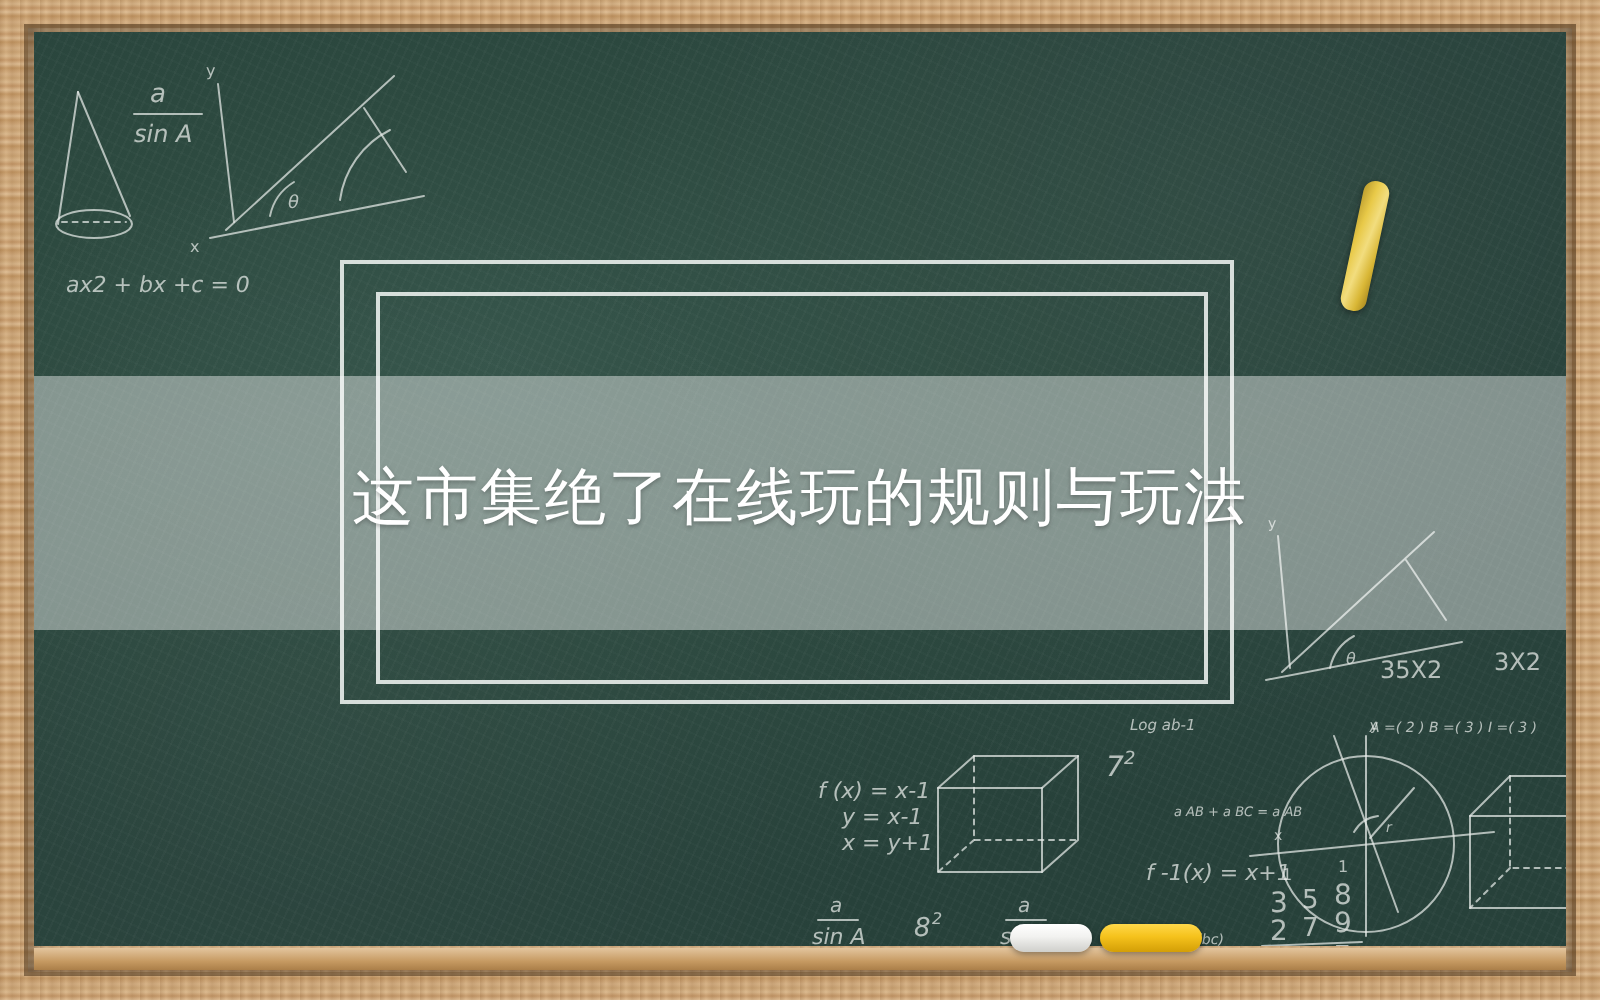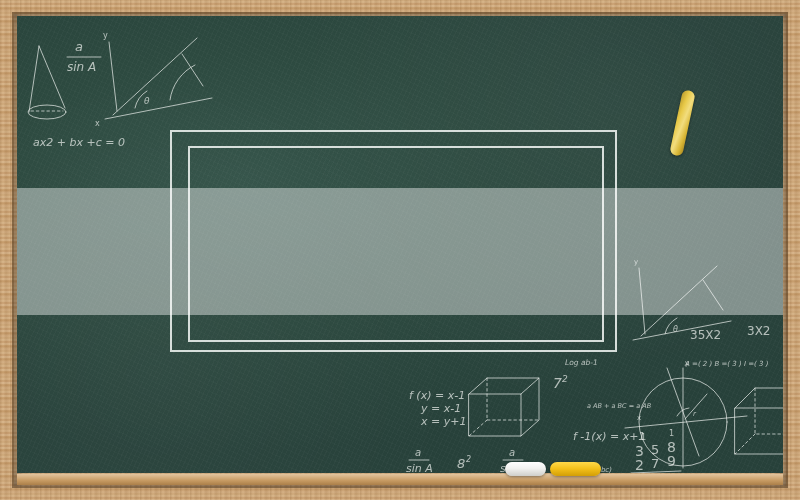--- a/index.html
+++ b/index.html
@@ -244,18 +244,19 @@
 
     <div style="position:absolute;left:153px;top:114px;width:443px;height:218px;border:2px solid rgba(245,248,246,.85);"></div>
     <div style="position:absolute;left:171px;top:130px;width:412px;height:192px;border:2px solid rgba(245,248,246,.85);"></div>
 
   </div>
 
   <div class="band"></div>
 
   <div class="chalk-diagonal"></div>
 
+  <div class="title">这市集绝了在线玩的规则与玩法</div>
 
   <div class="ledge"></div>
   <div class="chalk-white"></div>
   <div class="chalk-yellow"></div>
 
 </div>
 
 </body></html>

